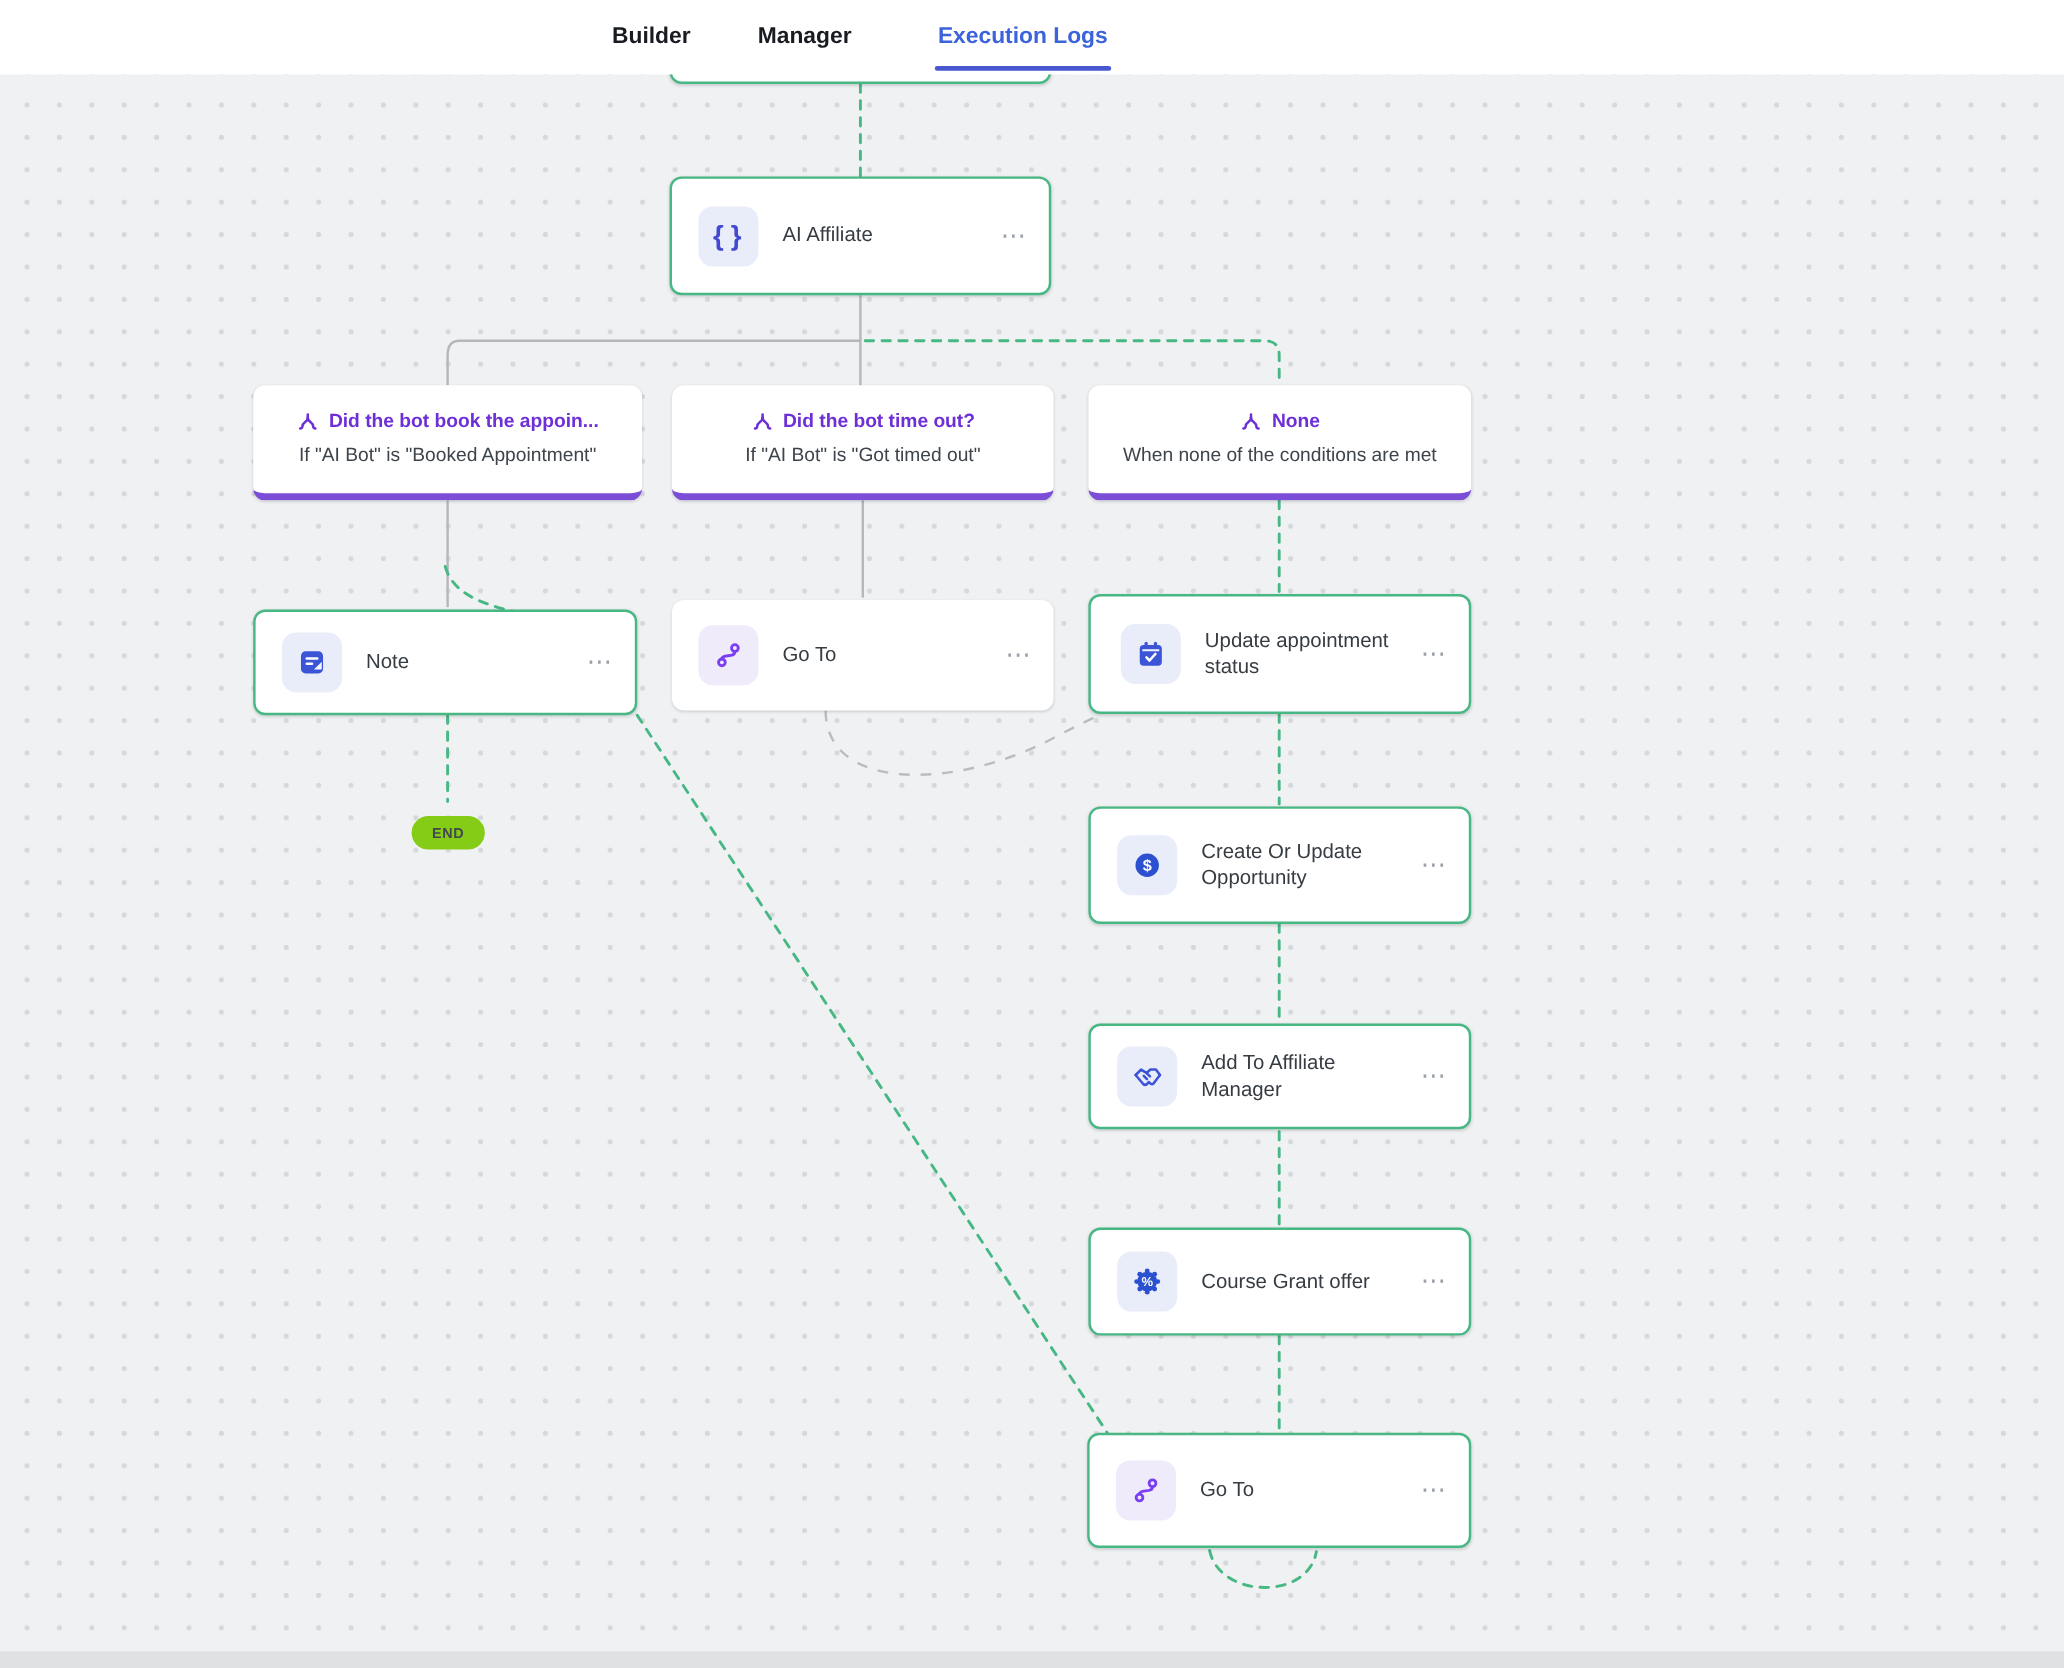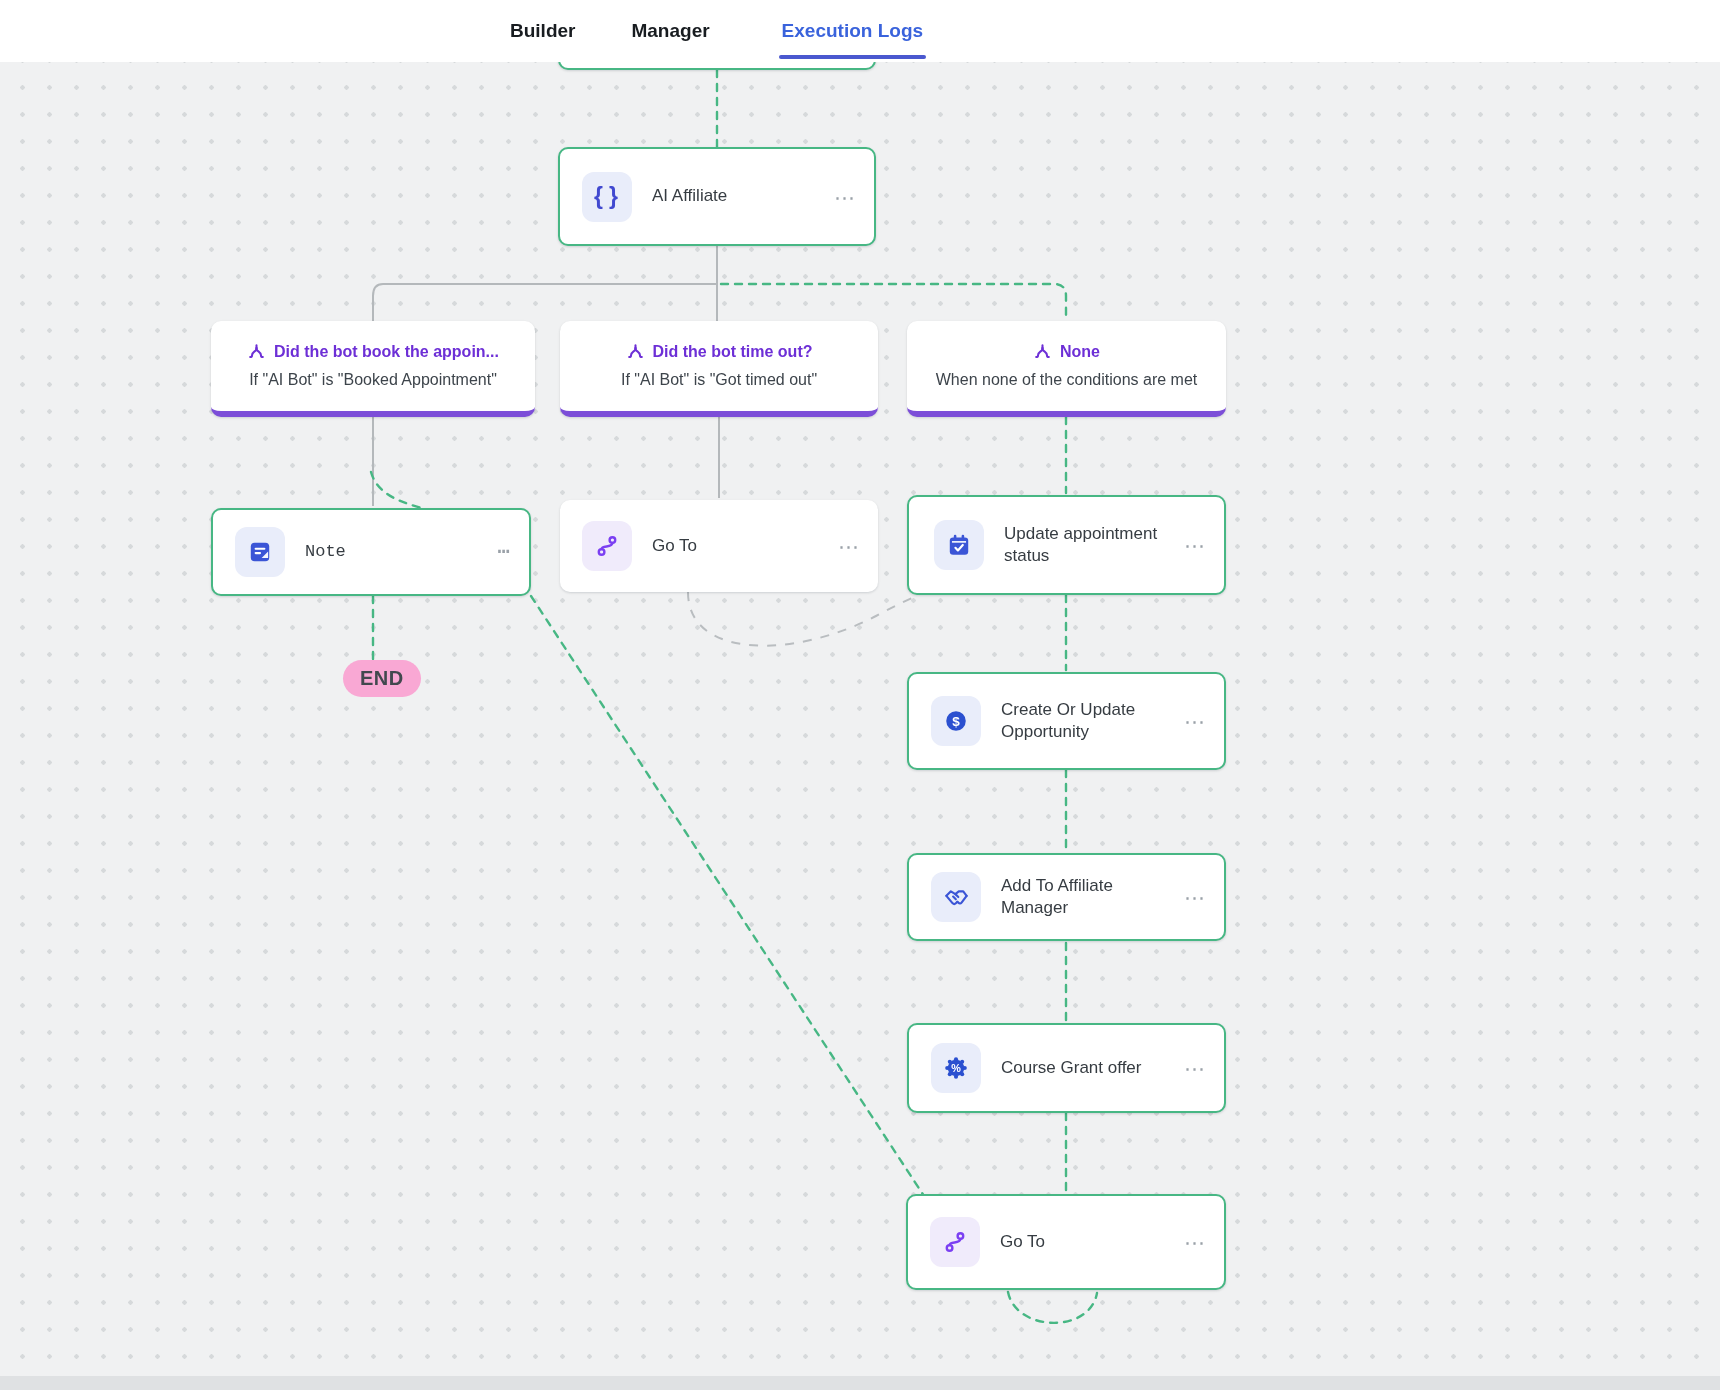--- a/index.html
+++ b/index.html
@@ -57,22 +57,22 @@
   .branch{
     position:absolute;box-sizing:border-box;background:#fff;border-radius:10px;z-index:2;
     border-bottom:6px solid #7c4ed8;cursor:pointer;
     box-shadow:0 1px 3px rgba(25,35,45,.10),0 1px 2px rgba(25,35,45,.06);
     display:flex;flex-direction:column;align-items:center;justify-content:center;gap:9px;
   }
   .branch .bt{display:flex;align-items:flex-start;gap:8px;color:#6d2fd6;font-weight:700;font-size:16px;white-space:nowrap;}
   .branch .bs{color:#3d444b;font-size:16px;white-space:nowrap;}
   
   .end-pill{
-    position:absolute;left:343px;top:660px;z-index:2;background:#f9a8d4;color:#42484e;
-    border-radius:999px;padding:7px 17px;font-size:20px;font-weight:700;letter-spacing:.5px;
+    position:absolute;left:343px;top:680px;z-index:2;background:#84cc16;color:#42484e;
+    border-radius:999px;padding:7px 17px;font-size:12px;font-weight:700;letter-spacing:.5px;
   }
 </style>
 </head>
 <body>
 
 <div class="canvas"></div>
 <div class="bottom-strip"></div>
 
 <svg class="wires" viewBox="0 0 1720 1390">
   <g stroke="#b4b8bb" stroke-width="2" fill="none">
@@ -138,21 +138,21 @@
     <svg width="19" height="19" viewBox="0 0 24 24" fill="none" stroke="#6d2fd6" stroke-width="2.6" stroke-linecap="round">
       <path d="M12 3 v3.5"></path>
         <path d="M12 6.5 C12 11.5 6.3 10.5 6.3 15.8 c0 1.5 -1.4 2 -2.3 2"></path>
         <path d="M12 6.5 C12 11.5 17.7 10.5 17.7 15.8 c0 1.5 1.4 2 2.3 2"></path>
     </svg>
     <span>None</span>
   </span>
   <span class="bs">When none of the conditions are met</span>
 </div>
 
-<div class="node executed" style="left:211px;top:508px;width:320px;height:88px;font-family:Liberation Mono, monospace;">
+<div class="node executed" style="left:211px;top:508px;width:320px;height:88px;">
   <span class="tile blue">
     <svg width="26" height="26" viewBox="0 0 24 24">
       <rect x="3.5" y="3.5" width="17" height="17" rx="3.5" fill="#3b55d6"></rect>
       <rect x="7" y="8" width="10" height="2" rx="1" fill="#fff"></rect>
       <rect x="7" y="12" width="6" height="2" rx="1" fill="#fff"></rect>
       <path d="M13.5 17.5 L19.5 11.5 L19.5 17.5 Z" fill="#fff" opacity="0.95"></path>
     </svg>
   </span>
   <span class="nlabel">Note</span>
   <span class="menu">⋯</span>

